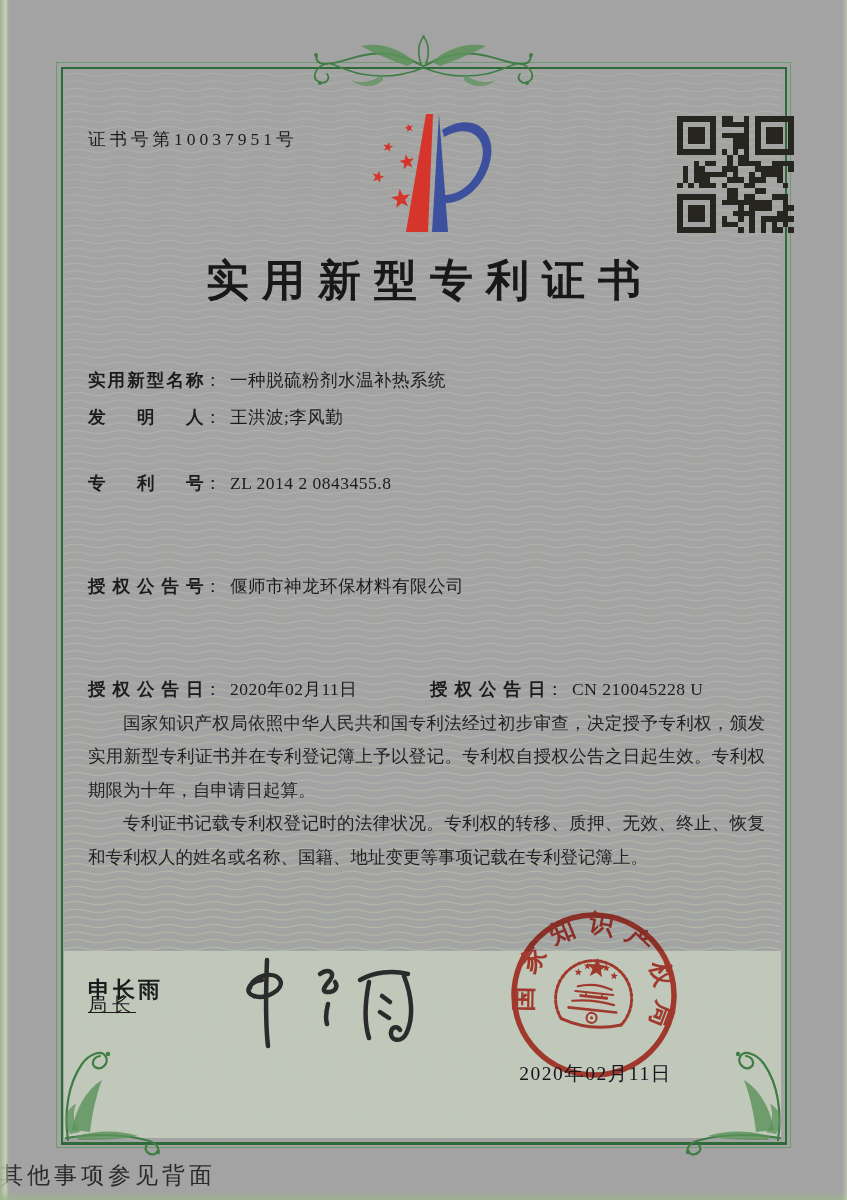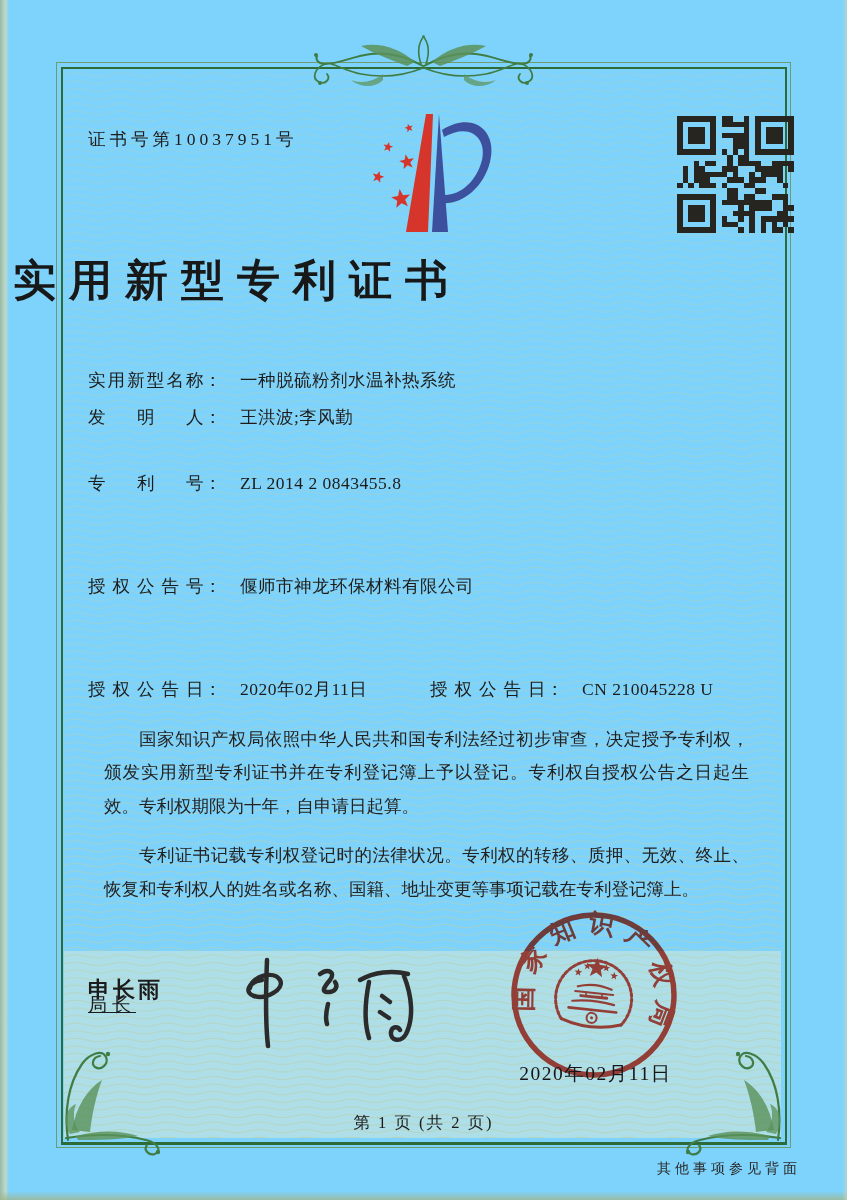--- a/index.html
+++ b/index.html
@@ -1,53 +1,53 @@
 <!DOCTYPE html>
 <html><head>
 <meta charset="utf-8">
 <style>
   html,body{margin:0;padding:0;background:#e8e4d4;}
   .cert{
     position:relative;width:847px;height:1200px;margin:0 auto;
-    background:#7dd3fc;overflow:hidden;
+    background:#a3a3a3;overflow:hidden;
     font-family:"Liberation Serif","DejaVu Serif",serif;color:#1c1c1c;
   }
   .abs{position:absolute;}
   
   .edge-left{left:0;top:0;width:9px;height:100%;background:linear-gradient(90deg,#9fb58e,#cfdabd 60%,rgba(251,248,236,0));opacity:.8;}
   .edge-bottom{left:0;bottom:0;width:100%;height:9px;background:linear-gradient(0deg,#9fb58e,rgba(251,248,236,0));opacity:.8;}
   .edge-right{right:0;top:0;width:5px;height:100%;background:linear-gradient(270deg,#ccd6b9,rgba(251,248,236,0));opacity:.6;}
   
   .frame1{left:56px;top:62px;width:733px;height:1084px;border:1px solid #6f9b70;}
   .frame2{left:61px;top:67px;width:722px;height:1073px;border:2.5px solid #2f6b38;border-bottom-width:3px;}
   .waves{left:64px;top:71px;}
   .flourish{left:0;top:0;pointer-events:none;}
   
   .cert-no{left:88px;top:127px;font-size:17.5px;letter-spacing:4px;}
   .logo{left:336px;top:106px;}
   .qr{left:677px;top:116px;width:117px;height:117px;}
-  .title{left:0;top:252px;width:847px;font-size:43px;font-weight:700;letter-spacing:13px;padding-left:13px;box-sizing:border-box;color:#181818;}
+  .title{left:0;top:252px;width:847px;text-align:center;font-size:43px;font-weight:700;letter-spacing:13px;padding-left:13px;box-sizing:border-box;color:#181818;}
   
   .frow{left:88px;width:690px;font-size:17.5px;letter-spacing:.5px;white-space:nowrap;}
-  .flabel{display:inline-block;width:116px;text-align:justify;text-align-last:justify;}
+  .flabel{display:inline-block;width:116px;text-align:justify;text-align-last:justify;font-weight:bold;}
   .fcolon{display:inline-block;margin-right:3px;}
-  .fvalue{margin-left:15px;}
+  .fvalue{margin-left:5px;}
   .grant-col2{position:absolute;left:342px;top:0;white-space:nowrap;}
   
   .body-text{left:88px;top:707px;width:677px;font-size:17.5px;line-height:33.4px;text-align:justify;color:#222;}
-  .body-text p{margin:16px;text-indent:2em;}
+  .body-text p{margin:0;text-indent:2em;}
   
   .signoff-title{left:88px;top:992px;font-size:19px;letter-spacing:5px;text-decoration:underline;}
   .signoff-name{left:88px;top:975px;font-size:22px;letter-spacing:3px;font-weight:bold;}
   .signature{left:222px;top:946px;}
   
   .seal{left:505px;top:906px;width:178px;height:178px;transform:rotate(6deg);mix-blend-mode:multiply;opacity:.93;}
   .seal-date{left:498px;top:1060px;width:195px;text-align:center;font-size:19.5px;letter-spacing:1.5px;color:#15151a;z-index:6;}
   .page-num{left:0;top:1112px;width:847px;text-align:center;font-size:16.5px;letter-spacing:2px;}
-  .footer-note{left:0;top:1160px;width:801px;text-align:right;font-size:14px;letter-spacing:4px;color:#2a2a2a;}
+  .footer-note{left:0;top:1160px;width:801px;text-align:left;font-size:23px;letter-spacing:4px;color:#2a2a2a;}
 </style>
 </head>
 <body>
 
 <div class="cert">
 
   <svg class="abs waves" width="717" height="1067" viewBox="0 0 717 1067" preserveAspectRatio="none">
     <defs>
       <pattern id="wvp" width="46" height="7.6" patternUnits="userSpaceOnUse">
         <path d="M0,3.8 Q11.5,0.6 23,3.8 T46,3.8" fill="none" stroke="#b9cfae" stroke-width="1"></path>
@@ -425,21 +425,20 @@
       <path d="M-21,5 Q0,1 21,5"></path>
       <path d="M-24,12 L24,12" stroke-width="2.6"></path>
       <path d="M-8,-5 L-8,-1 M8,-5 L8,-1" stroke-width="1.6"></path>
       <circle cx="0" cy="20" r="5" stroke-width="2"></circle>
       <circle cx="0" cy="20" r="1.5" fill="#d23a2e" stroke="none"></circle>
     </g>
   </svg>
 
   <div class="abs seal-date">2020年02月11日</div>
 
-  <div class="abs page-num">第 1 页 (共 2 页)</div>
 
   <div class="abs footer-note">其他事项参见背面</div>
 
   <div class="abs edge-left"></div>
   <div class="abs edge-bottom"></div>
   <div class="abs edge-right"></div>
 
 </div>
 
 </body></html>

